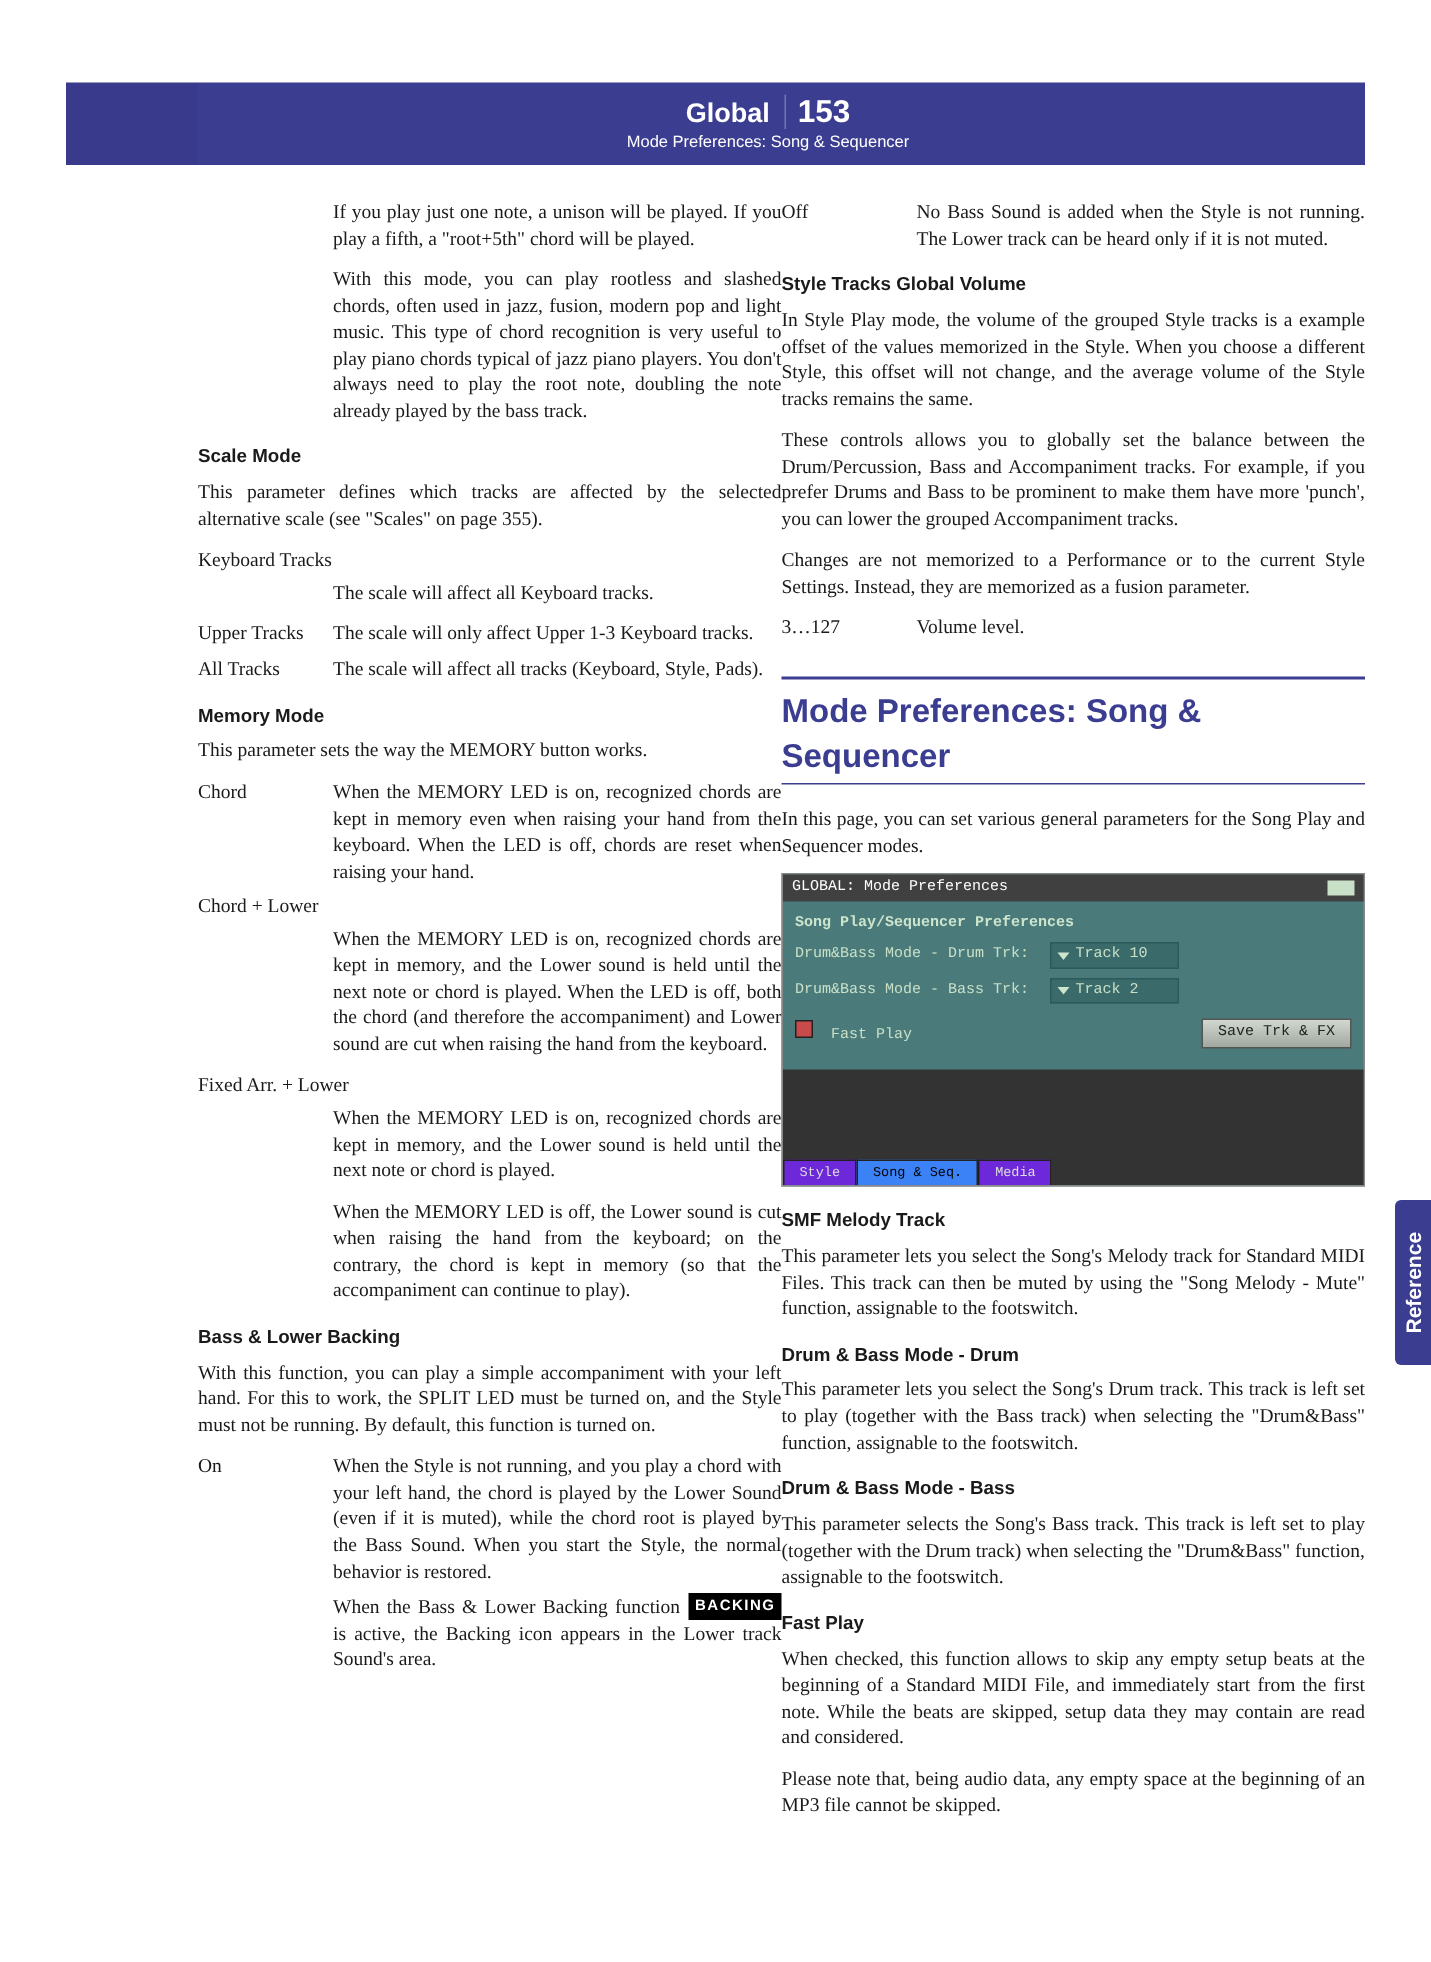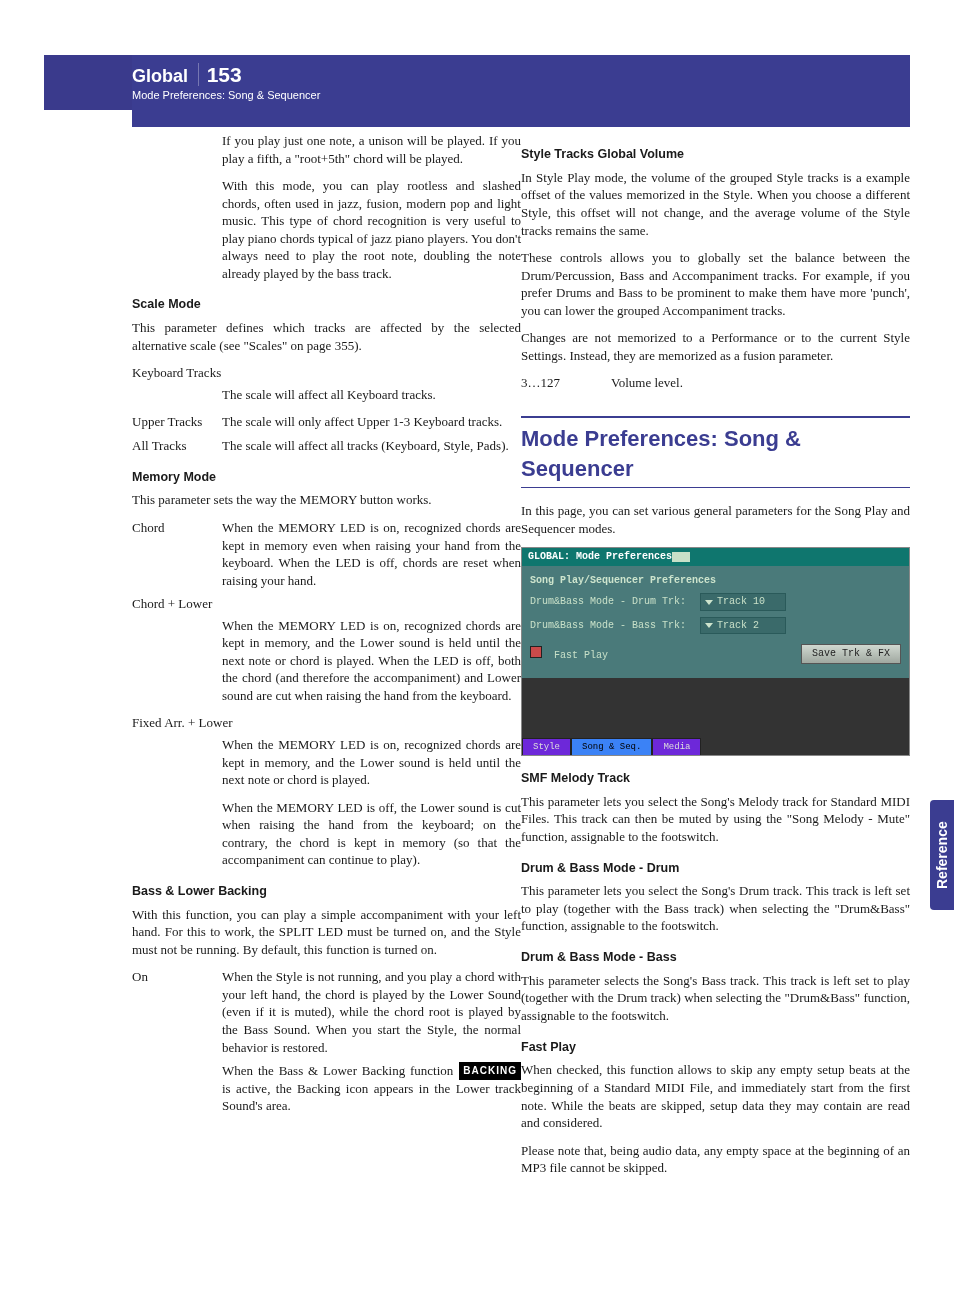--- a/index.html
+++ b/index.html
@@ -21,24 +21,24 @@
     top: 55px;
     width: 88px;
     height: 55px;
     background: #3a3a8c;
   }
   .blue-header {
     position: absolute;
     left: 132px;
     top: 55px;
     right: 44px;
-    height: 72px;
+    height: 55px;
     background: #3b3d91;
     color: #fff;
-    text-align: left;
+    text-align: center;
     padding-right: 18px;
     box-sizing: border-box;
     padding-top: 8px;
     font-family: 'Myriad Pro', 'Segoe UI', Arial, sans-serif;
   }
   .hdr-title {
     font-size: 18px;
     font-weight: 700;
   }
   .hdr-page {
@@ -108,25 +108,26 @@
   .screenshot {
     border: 1px solid #888;
     background: #4a7a7a;
     margin: 10px 0 14px 0;
     font-family: 'Courier New', monospace;
     font-size: 10px;
     color: #c8e0c8;
     position: relative;
   }
   .ss-title {
-    background: #0f766e;
+    background: #404040;
     padding: 2px 6px;
     color: #fff;
-    font-weight: bold;
-    display: flex;
+    font-weight: normal;
+    display: flex;
+    justify-content: space-between;
     align-items: center;
   }
   .ss-menu {
     width: 18px;
     height: 10px;
     background: #c8e0c8;
     display: inline-block;
   }
   .ss-body {
     padding: 8px;
@@ -292,20 +293,24 @@
   </div>
   <div class="indent">
     <span class="backing-badge">BACKING</span>
     <span>When the Bass &amp; Lower Backing function is active, the Backing icon appears in the Lower track Sound's area.</span>
   </div>
 
 </div>
 
 <div class="col">
 
+  <div class="def-row">
+    <div class="def-term">Off</div>
+    <div class="def-desc">No Bass Sound is added when the Style is not running. The Lower track can be heard only if it is not muted.</div>
+  </div>
 
   <div class="sub-head">Style Tracks Global Volume</div>
   <p>In Style Play mode, the volume of the grouped Style tracks is a example offset of the values memorized in the Style. When you choose a different Style, this offset will not change, and the average volume of the Style tracks remains the same.</p>
   <p>These controls allows you to globally set the balance between the Drum/Percussion, Bass and Accompaniment tracks. For example, if you prefer Drums and Bass to be prominent to make them have more 'punch', you can lower the grouped Accompaniment tracks.</p>
   <p>Changes are not memorized to a Performance or to the current Style Settings. Instead, they are memorized as a fusion parameter.</p>
   <div class="def-row">
     <div class="def-term">3…127</div>
     <div class="def-desc">Volume level.</div>
   </div>
 

